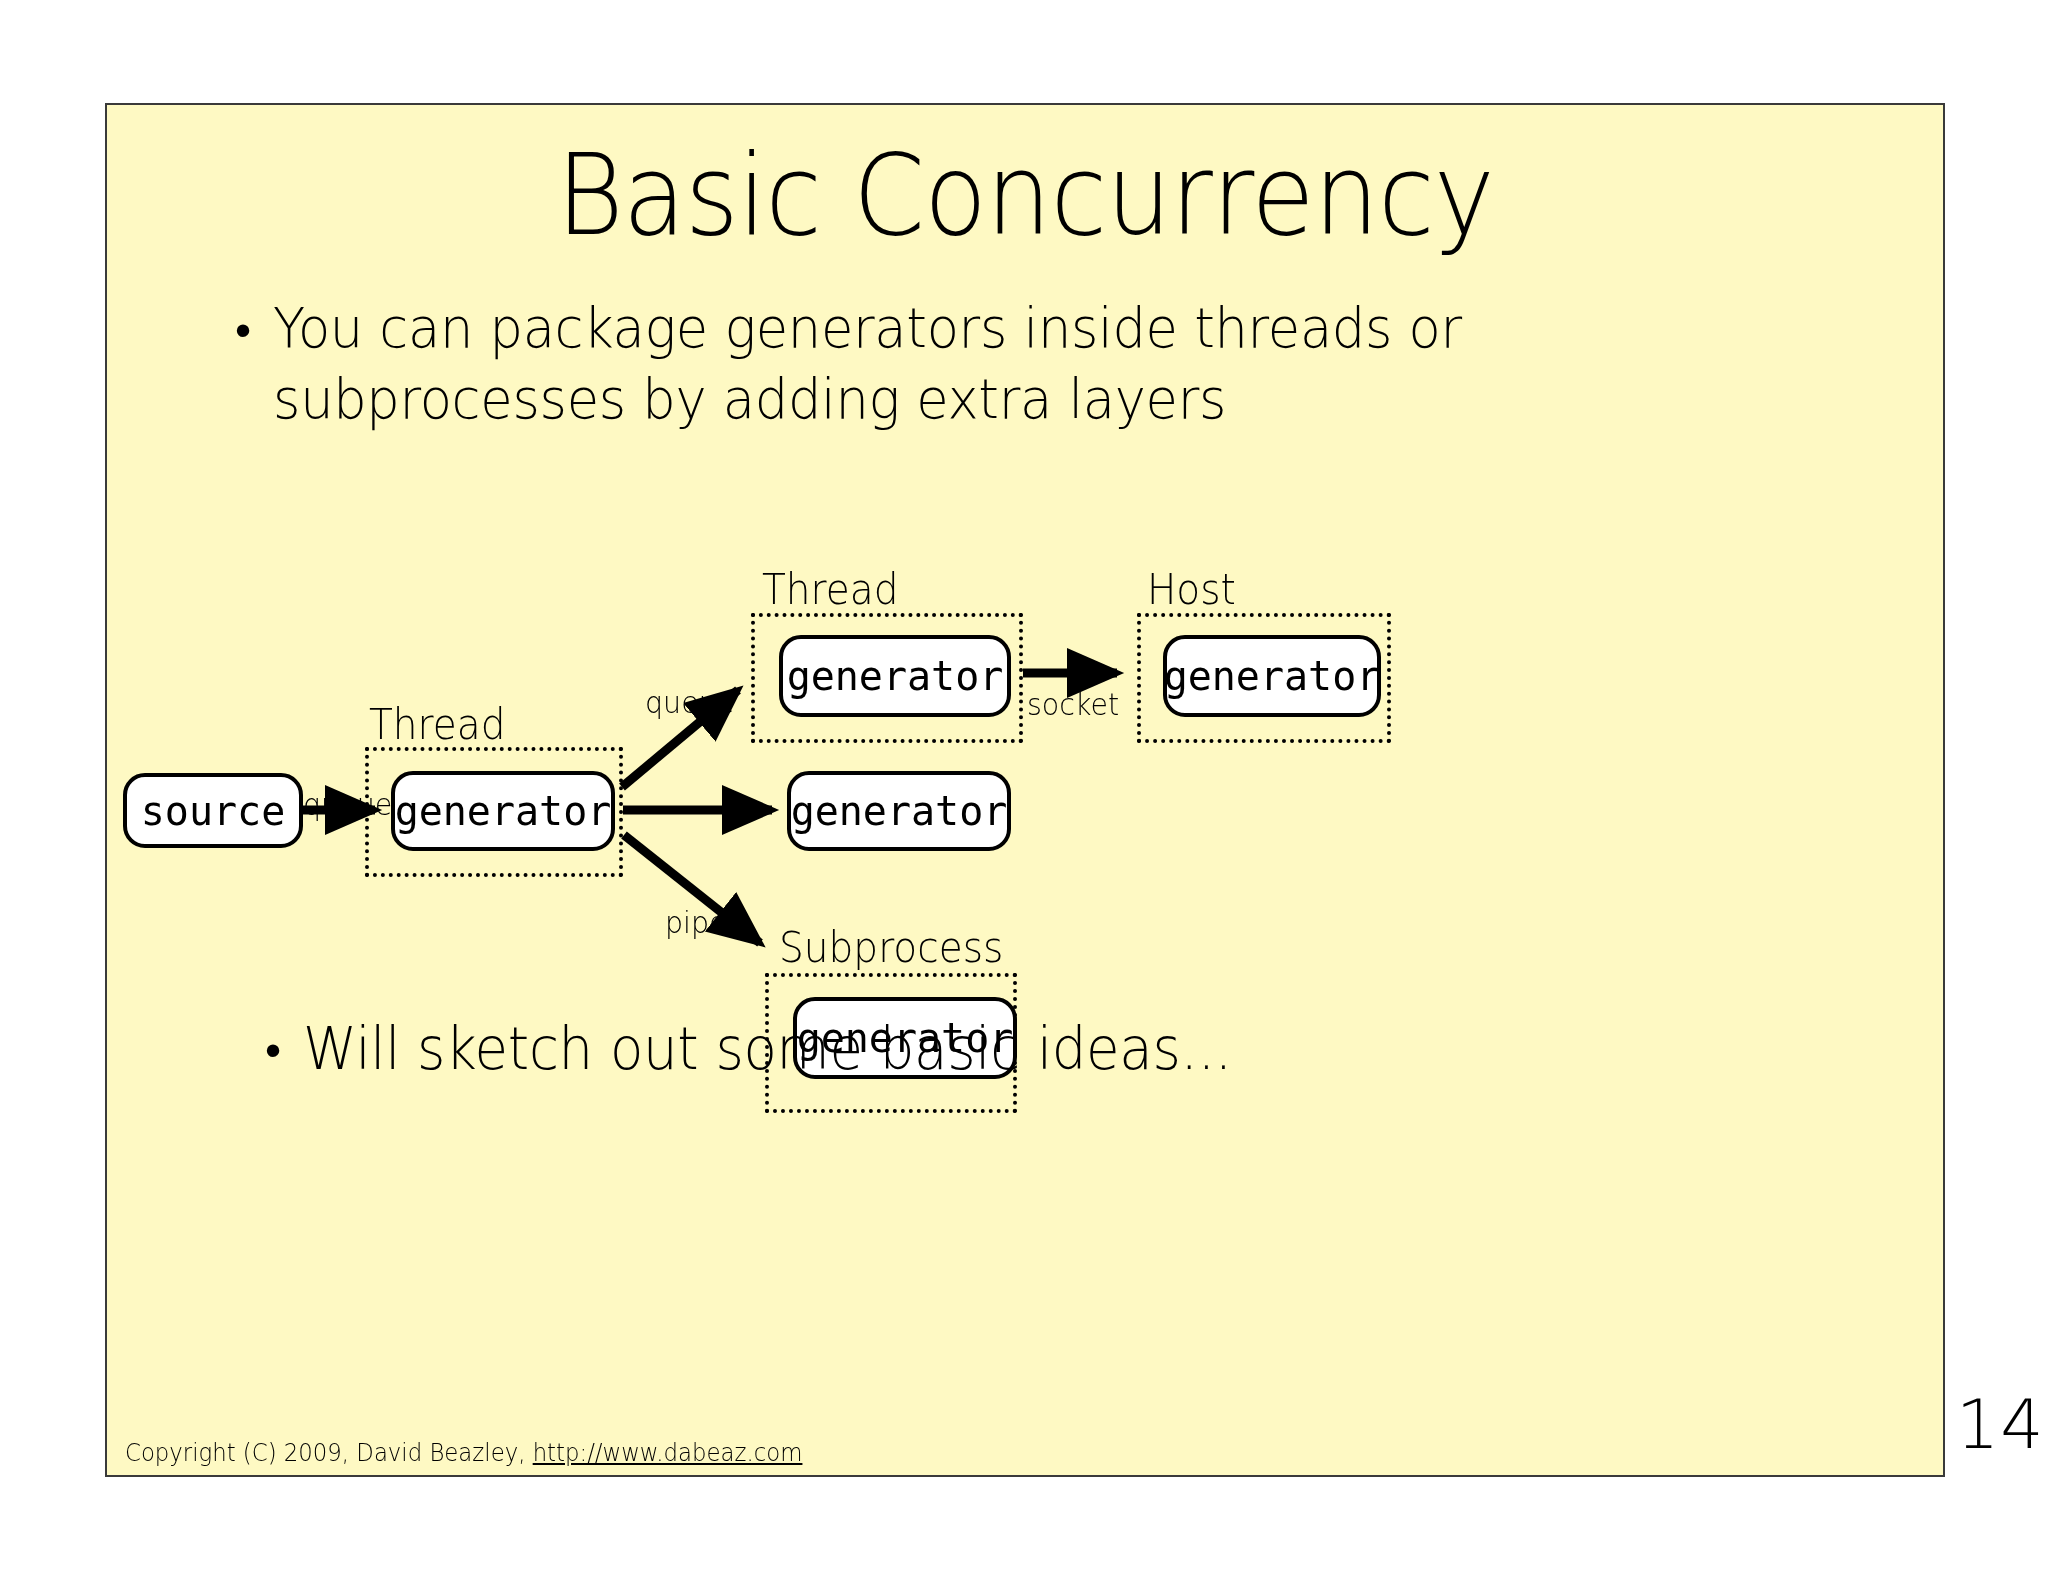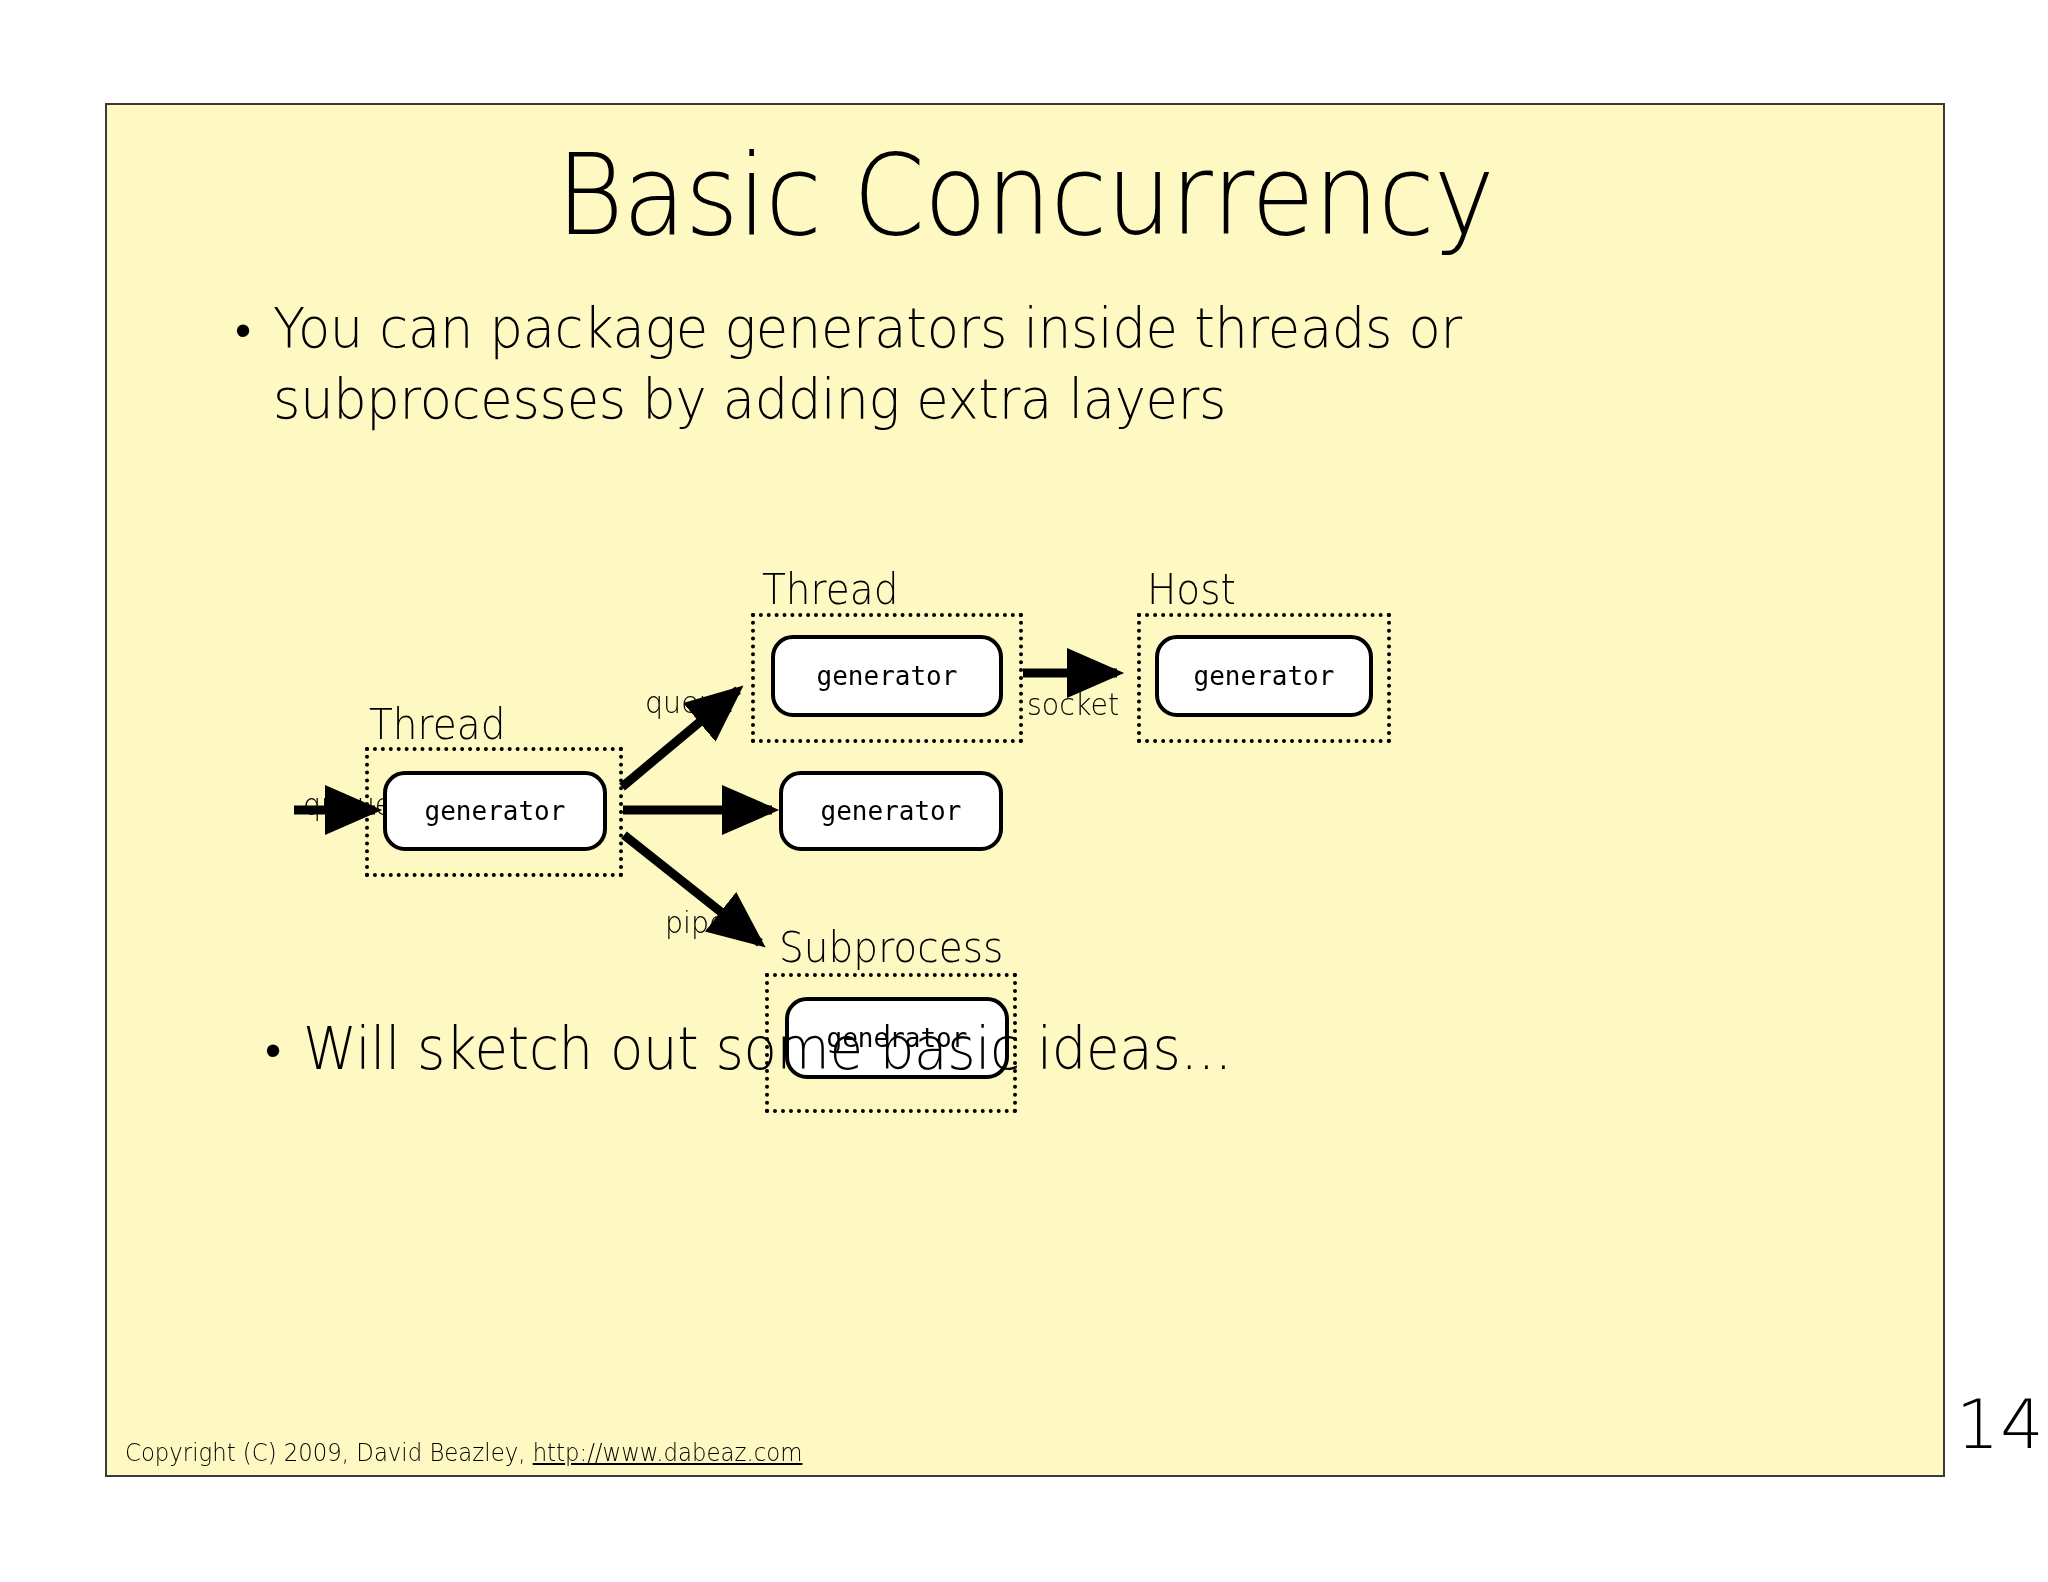--- a/index.html
+++ b/index.html
@@ -110,23 +110,24 @@
   .node {
     position: absolute;
     border: 4px solid #000;
     border-radius: 22px;
     box-sizing: border-box;
     background: #fff;
     display: flex;
     align-items: center;
     justify-content: center;
     font-family: "DejaVu Sans Mono", monospace;
-    font-size: 26px;
+    font-size: 40px;
     color: #000;
     letter-spacing: 0px;
+    margin-left: 8px;
   }
 
   .edge-label {
     position: absolute;
     font-family: "DejaVu Sans", sans-serif;
     font-weight: 300;
     font-size: 30px;
     color: #000;
     white-space: nowrap;
     transform: scaleX(0.95);
@@ -194,20 +195,21 @@
 
       <line x1="515" y1="352" x2="631" y2="255" stroke="#000" stroke-width="9" marker-end="url(#arrowhead)"></line>
 
       <line x1="516" y1="375" x2="665" y2="375" stroke="#000" stroke-width="9" marker-end="url(#arrowhead)"></line>
 
       <line x1="517" y1="400" x2="653" y2="508" stroke="#000" stroke-width="9" marker-end="url(#arrowhead)"></line>
 
       <line x1="916" y1="238" x2="1010" y2="238" stroke="#000" stroke-width="9" marker-end="url(#arrowhead)"></line>
     </svg>
 
+    <div class="node" style="left:8px; top:338px; width:180px; height:75px;">source</div>
 
     <div class="edge-label" style="left:196px; top:352px;">queue</div>
 
     <div class="grp-label" style="left:262px; top:265px;">Thread</div>
     <div class="dotted-box" style="left:258px; top:312px; width:258px; height:130px;"></div>
     <div class="node" style="left:276px; top:336px; width:224px; height:80px;">generator</div>
 
     <div class="grp-label" style="left:655px; top:130px;">Thread</div>
     <div class="dotted-box" style="left:644px; top:178px; width:272px; height:130px;"></div>
     <div class="node" style="left:664px; top:200px; width:232px; height:82px;">generator</div>

